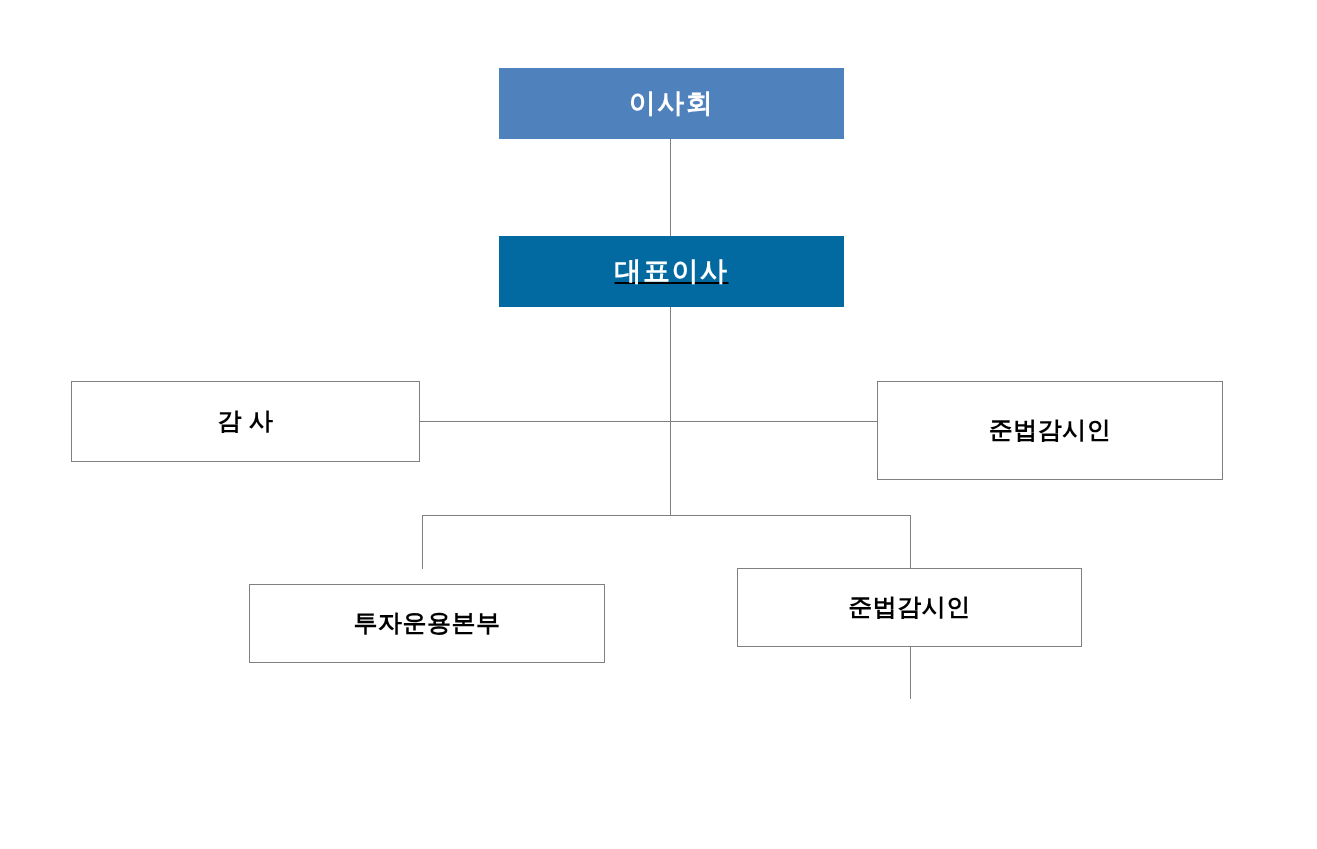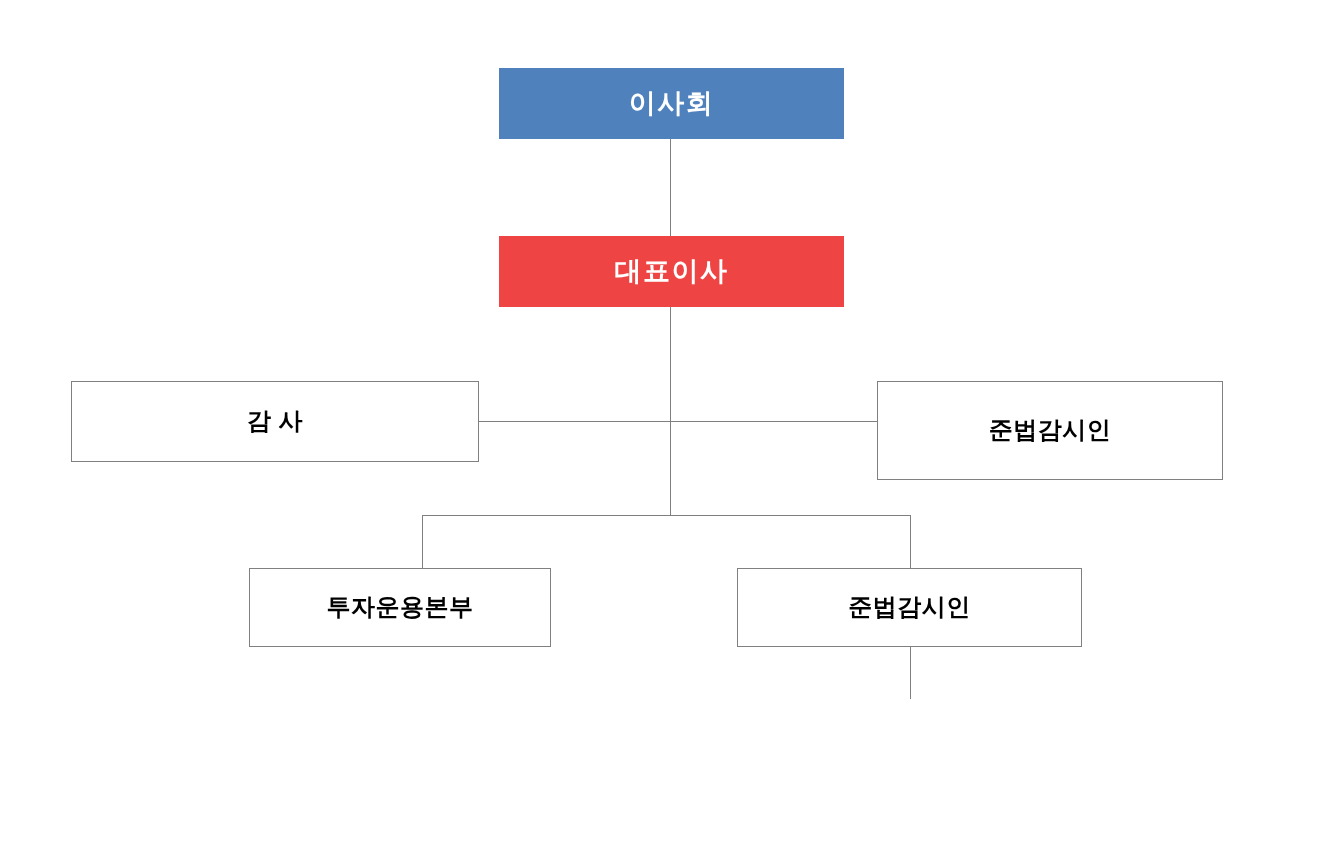--- a/index.html
+++ b/index.html
@@ -52,23 +52,23 @@
   .node-outline .node-label {
     color: #000000;
     font-weight: bold;
     font-size: 24px;
     letter-spacing: 0.5px;
   }
 
   
   #node-board       { left: 499px; top: 68px;  width: 345px; height: 71px; }
   #node-ceo         { left: 499px; top: 236px; width: 345px; height: 71px; }
-  #node-auditor     { left: 71px;  top: 381px; width: 408px; height: 81px; }
+  #node-auditor     { left: 71px;  top: 381px; width: 349px; height: 81px; }
   #node-compliance  { left: 877px; top: 381px; width: 346px; height: 99px; }
-  #node-investment  { left: 249px; top: 568px; width: 302px; height: 79px; }
+  #node-investment  { left: 249px; top: 584px; width: 356px; height: 79px; }
   #node-management  { left: 737px; top: 568px; width: 345px; height: 79px; }
   #node-proprietary { left: 737px; top: 698px; width: 345px; height: 79px; }
 
   
   .line {
     position: absolute;
     background: #7f7f7f;
     z-index: 1;
   }
   .line-v { width: 1px; }
@@ -92,21 +92,21 @@
   <div class="line line-h" id="line-staff-h"></div>
   <div class="line line-h" id="line-div-bar"></div>
   <div class="line line-v" id="line-drop-investment"></div>
   <div class="line line-v" id="line-drop-management"></div>
   <div class="line line-v" id="line-mgmt-prop"></div>
 
   <div class="node node-filled" id="node-board" style="background:#4F81BD;">
     <span class="node-label">이사회</span>
   </div>
 
-  <div class="node node-filled" id="node-ceo" style="background:#ef4444;">
+  <div class="node node-filled" id="node-ceo" style="background:#0369a1;text-decoration:underline;">
     <span class="node-label">대표이사</span>
   </div>
 
   <div class="node node-outline" id="node-auditor">
     <span class="node-label">감 사</span>
   </div>
 
   <div class="node node-outline" id="node-compliance">
     <span class="node-label">준법감시인</span>
   </div>

